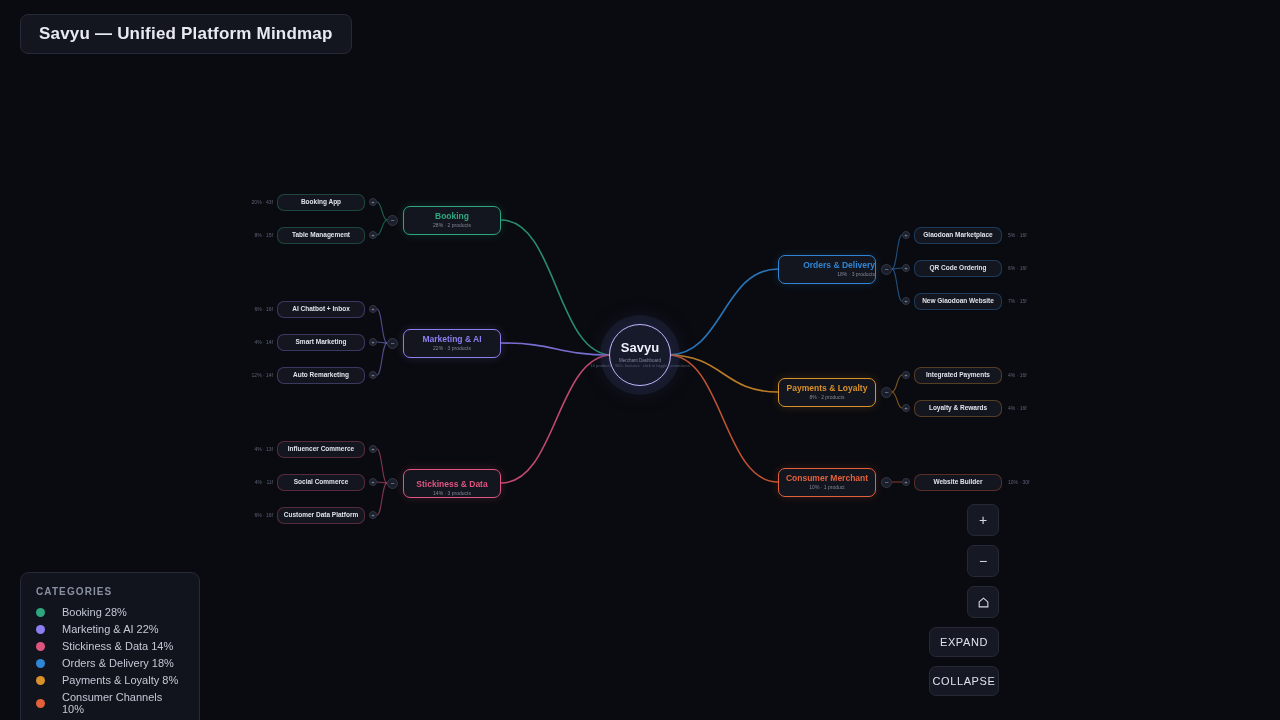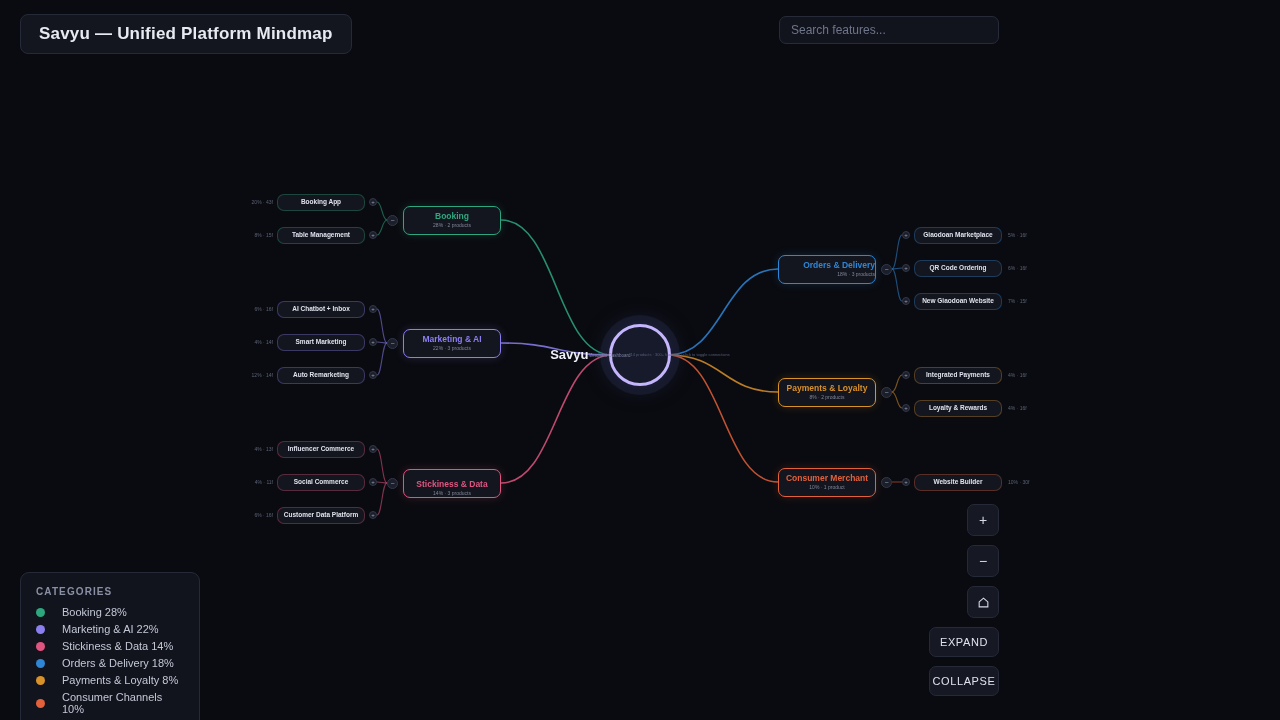--- a/index.html
+++ b/index.html
@@ -46,23 +46,23 @@
     display: flex; align-items: center; justify-content: center;
     border-radius: 7px;
     text-align: center;
     white-space: nowrap;
     line-height: 1.15;
   }
   .node-root {
     width: 62px; height: 62px;
     border-radius: 50%;
     background: #171a2b;
-    border: 3px solid #c4b5fd;
+    border: 1px solid #c4b5fd;
     box-shadow: 0 0 0 9px rgba(60,70,120,.18), 0 0 26px rgba(70,80,150,.35);
-    flex-direction: row;
+    flex-direction: column;
     z-index: 6;
   }
   .root-title { color: #eef0fa; font-size: 13px; font-weight: bold; }
   .root-sub   { color: #7f86a0; font-size: 4.5px; margin-top: 2px; }
   .root-meta  { color: #565c75; font-size: 4px; margin-top: 1px; }
 
   .node-branch {
     width: 98px; height: 29px;
     flex-direction: column;
     background: #14161f;
@@ -137,21 +137,20 @@
     display: flex; align-items: center; justify-content: center;
   }
   .ctl-wide:last-child { margin-bottom: 0; }
 </style>
 </head>
 <body>
 
 <div id="stage">
 
   <div class="title-chip">Savyu — Unified Platform Mindmap</div>
-  <input class="search-box" type="text" placeholder="Search features..." style="">
 
   <svg id="edges">
       <path d="M 612 355 C 556.5 355, 556.5 220, 501 220" stroke="#2ea77f" stroke-width="1.6" fill="none" opacity="0.85"></path>
       <path d="M 387 220 C 382 220, 382 202, 377 202" stroke="#2ea77f" stroke-width="1.1" fill="none" opacity="0.55"></path>
       <path d="M 387 220 C 382 220, 382 235, 377 235" stroke="#2ea77f" stroke-width="1.1" fill="none" opacity="0.55"></path>
       <path d="M 612 355 C 556.5 355, 556.5 343, 501 343" stroke="#8b7ff0" stroke-width="1.6" fill="none" opacity="0.85"></path>
       <path d="M 387 343 C 382 343, 382 309, 377 309" stroke="#8b7ff0" stroke-width="1.1" fill="none" opacity="0.55"></path>
       <path d="M 387 343 C 382 343, 382 342, 377 342" stroke="#8b7ff0" stroke-width="1.1" fill="none" opacity="0.55"></path>
       <path d="M 387 343 C 382 343, 382 375, 377 375" stroke="#8b7ff0" stroke-width="1.1" fill="none" opacity="0.55"></path>
       <path d="M 612 355 C 556.5 355, 556.5 483, 501 483" stroke="#e0557f" stroke-width="1.6" fill="none" opacity="0.85"></path>

